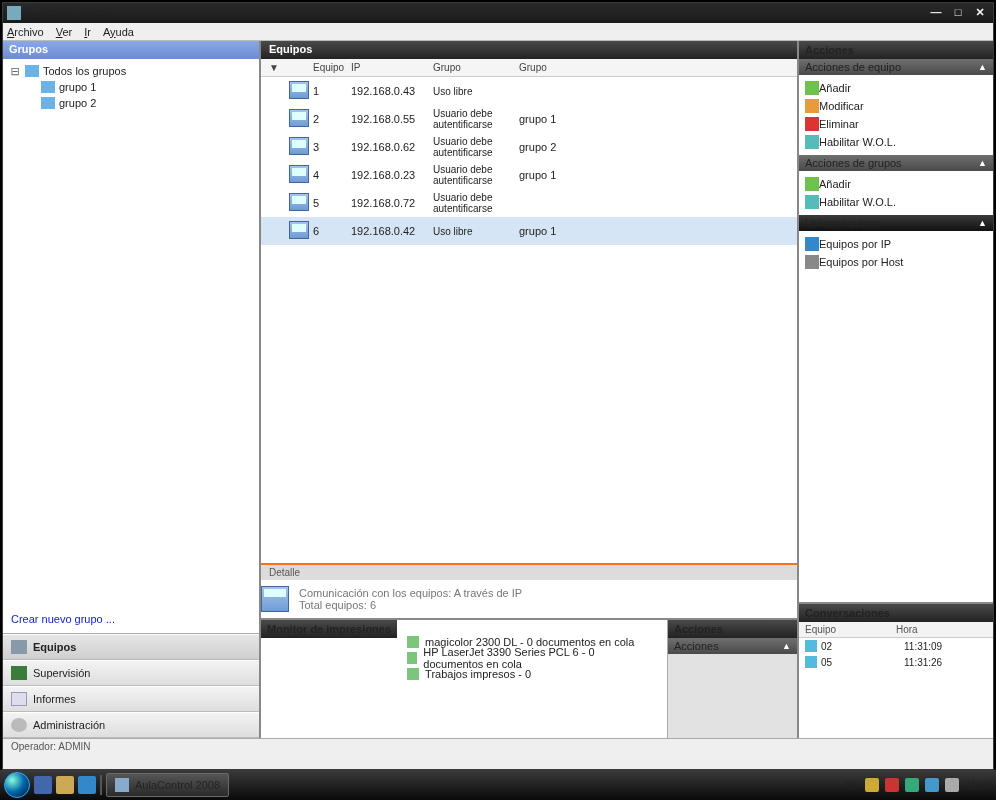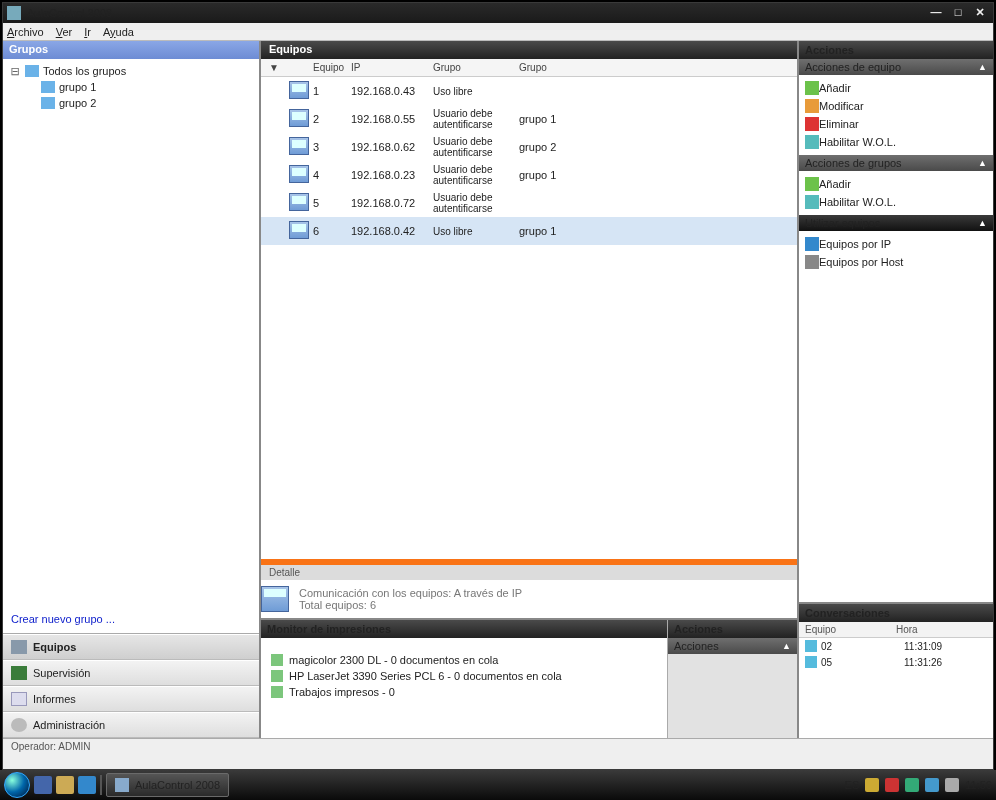--- a/index.html
+++ b/index.html
@@ -35,26 +35,26 @@
 .grid-row{display:flex;align-items:center;height:28px;padding-left:8px}
 .grid-row.sel{background:#d6e5f5}
 .c-arrow{width:20px}
 .c-icon{width:24px}
 .c-eq{width:38px}
 .c-ip{width:82px}
 .c-tipo{width:86px;font-size:10px;line-height:11px}
 .c-grp{width:70px}
 .pcicon{width:20px;height:18px;display:inline-block;background:linear-gradient(#a7c4e8,#6f9cd6);border:1px solid #44659c;position:relative}
 .pcicon::after{content:"";position:absolute;top:2px;left:2px;right:2px;height:8px;background:#dff}
-.detalle{border-top:6px solid #f97316}
+.detalle{border-top:2px solid #f97316}
 .detalle-hd{background:#dcdcdc;padding:2px 8px;font-size:10px;color:#555}
 .detalle-body{background:#fff;padding:6px 0;display:flex;gap:10px;align-items:center}
 .detalle-body .bigic{width:28px;height:26px}
 .bottom-split{display:flex;border-top:2px solid #888;height:120px}
-.monitor{flex:1;background:#fff;display:flex;flex-direction:column}
+.monitor{flex:1;background:#fff;display:flex;flex-direction:row}
 .monitor-list{flex:1;padding:14px 10px}
 .monitor-list div{display:flex;align-items:center;height:16px;gap:6px}
 .monitor-list .mi{width:12px;height:12px;background:#7cc67c;display:inline-block}
 .acc-side{width:130px;background:#e2e2e2;border-left:1px solid #aaa}
 .rightcol{width:194px;display:flex;flex-direction:column;background:#fff}
 .action-list{padding:4px 6px}
 .action-list div{display:flex;align-items:center;height:18px;cursor:default}
 .aic{width:14px;height:14px;display:inline-block}
 .aic.add{background:#6cc24a}
 .aic.mod{background:#e89b3a}

